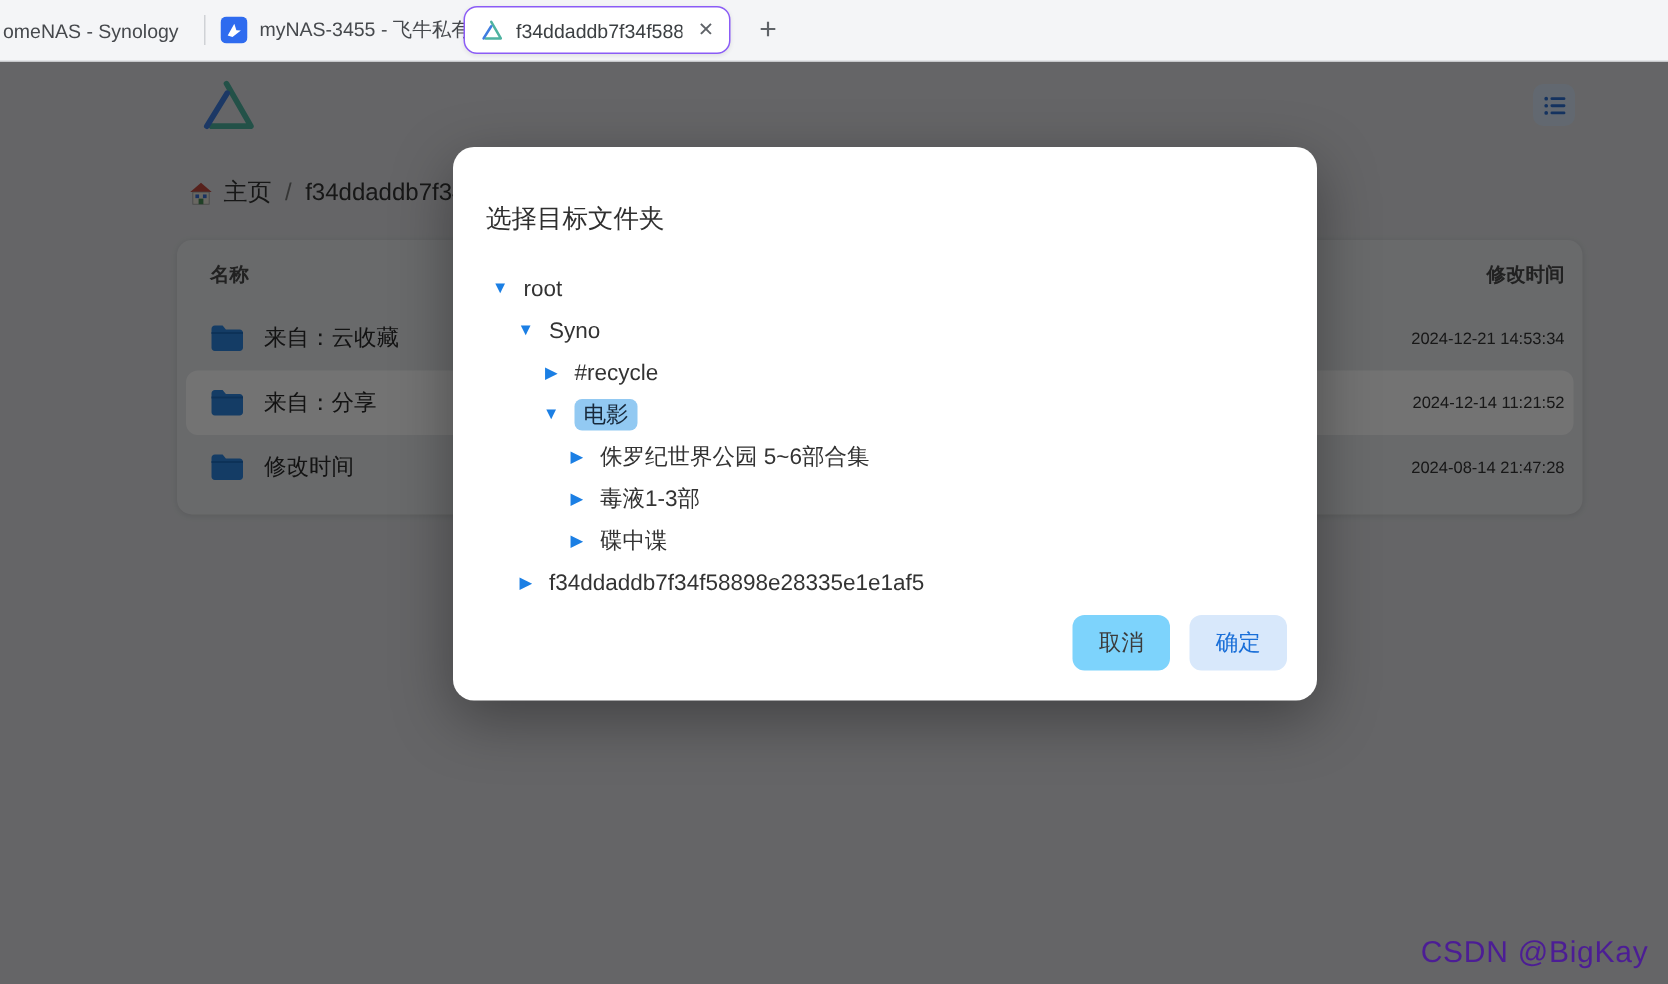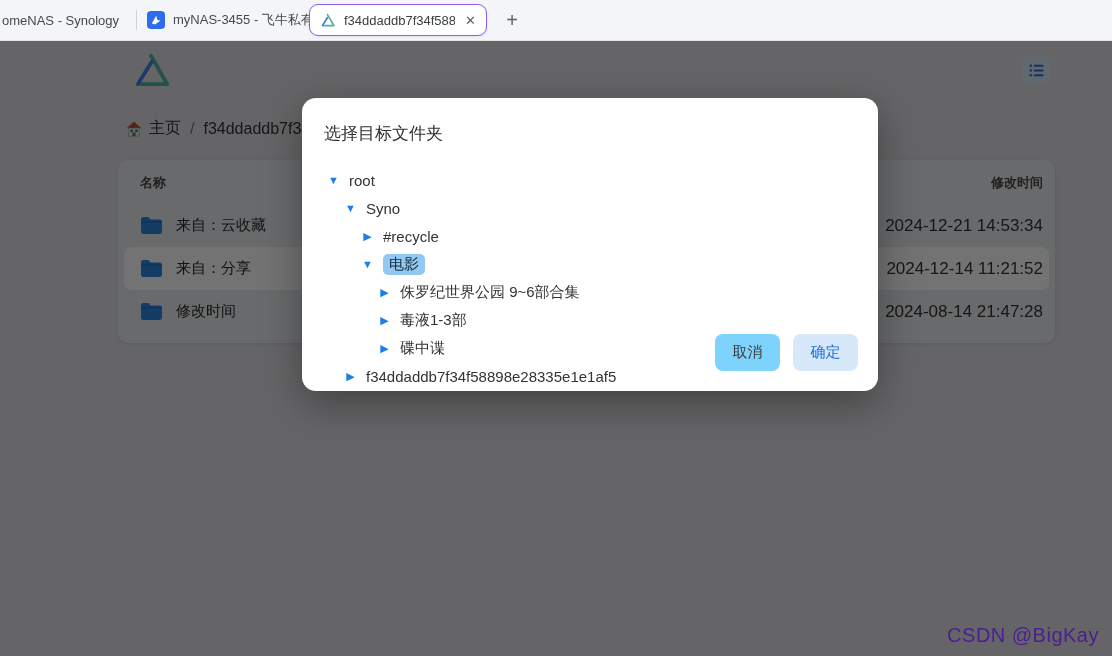--- a/index.html
+++ b/index.html
@@ -44,29 +44,29 @@
     background:#e9ebee;border-radius:10px;box-shadow:0 1px 4px rgba(0,0,0,.10);
     box-sizing:border-box;padding:2px 0;
   }
   .panel-header{display:flex;align-items:center;height:42px;padding:0 12px 0 22px;
     font-size:13px;font-weight:bold;color:#4a4a4a;}
   .panel-header .col-name{flex:1;}
   .panel-header .col-time{text-align:right;}
   .frow{display:flex;align-items:center;height:43px;margin:0 6px;border-radius:8px;padding:0 6px 0 10px;box-sizing:border-box;}
   .frow.hl{background:#ffffff;}
   .frow .fname{flex:1;display:flex;align-items:center;gap:13px;font-size:15px;color:#2a2a2a;padding-left:6px;}
-  .frow .ftime{font-size:17px;color:#333;text-align:right;}
+  .frow .ftime{font-size:11px;color:#333;text-align:right;}
   
   .dim-overlay{position:absolute;left:0;top:40px;width:1112px;height:616px;
     background:rgba(0,0,0,0.55);z-index:5;}
   
   .modal{
-    position:absolute;left:302px;top:98px;width:576px;height:293px;z-index:20;
+    position:absolute;left:302px;top:98px;width:576px;height:369px;z-index:20;
     background:#ffffff;border-radius:14px;box-shadow:0 12px 40px rgba(0,0,0,.35);
-    box-sizing:border-box;padding:24px 20px 20px 22px;
+    box-sizing:border-box;padding:36px 20px 20px 22px;
   }
   .modal-title{font-size:17px;color:#2f2f2f;}
   .tree{margin-top:21px;}
   .tree-node{display:flex;align-items:center;height:28px;font-size:15px;color:#333;cursor:default;}
   .tree-node .arrow{width:15px;margin-right:8px;font-size:11px;color:#1b7fe4;text-align:center;flex:0 0 auto;cursor:pointer;}
   .lvl-0{padding-left:2px;}
   .lvl-1{padding-left:19px;}
   .lvl-2{padding-left:36px;}
   .lvl-3{padding-left:53px;}
   .tree-label{white-space:nowrap;}
@@ -212,21 +212,21 @@
     <div class="tree-node lvl-2">
       <span class="arrow">▶</span>
       <span class="tree-label">#recycle</span>
     </div>
     <div class="tree-node lvl-2">
       <span class="arrow">▼</span>
       <span class="tree-label sel">电影</span>
     </div>
     <div class="tree-node lvl-3">
       <span class="arrow">▶</span>
-      <span class="tree-label">侏罗纪世界公园 9~6部合集</span>
+      <span class="tree-label">侏罗纪世界公园 5~6部合集</span>
     </div>
     <div class="tree-node lvl-3">
       <span class="arrow">▶</span>
       <span class="tree-label">毒液1-3部</span>
     </div>
     <div class="tree-node lvl-3">
       <span class="arrow">▶</span>
       <span class="tree-label">碟中谍</span>
     </div>
     <div class="tree-node lvl-1">

